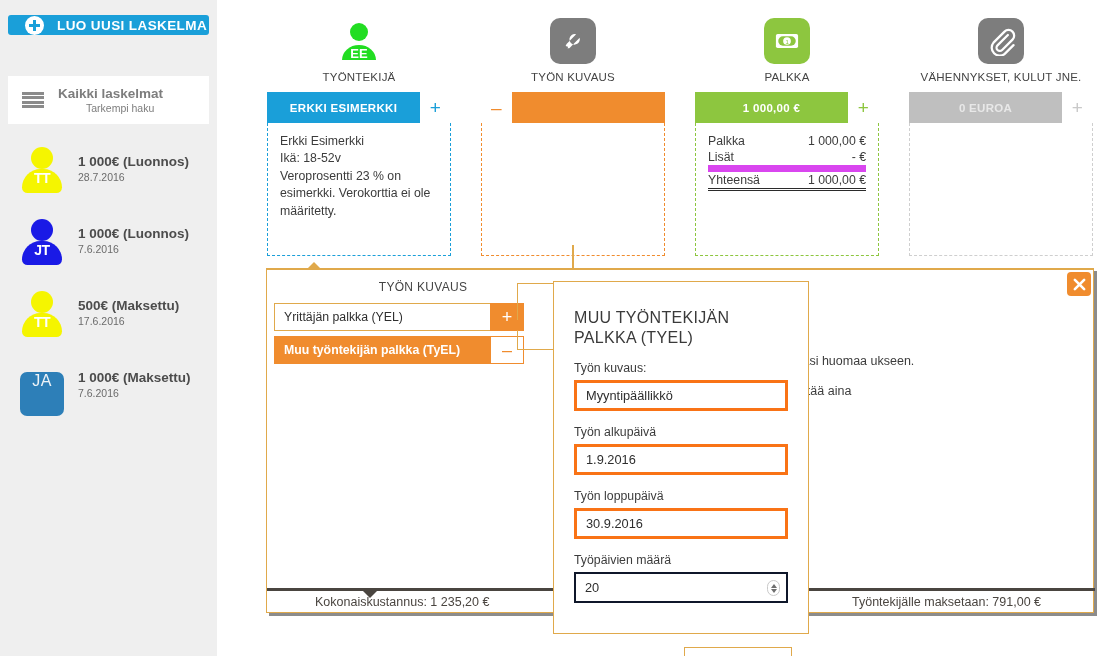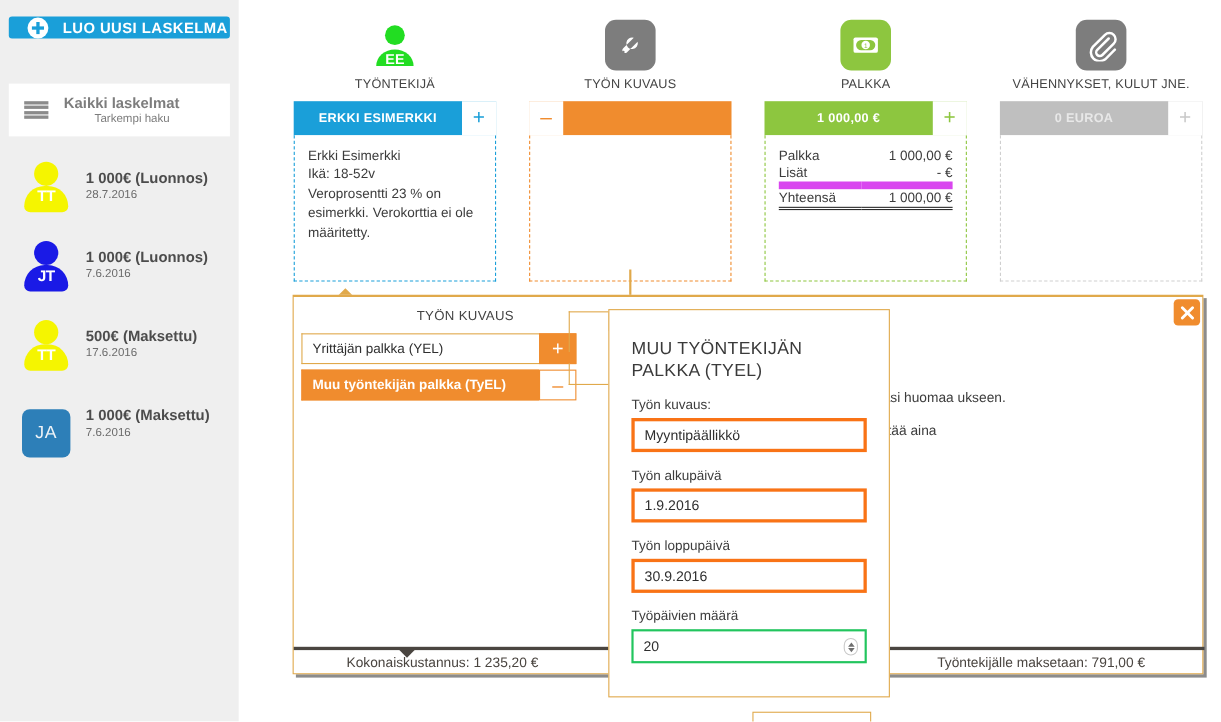--- a/index.html
+++ b/index.html
@@ -55,21 +55,21 @@
     position:absolute; left:8px; width:201px; height:56px;
     display:flex; align-items:center; cursor:pointer;
   }
   .avatar { width:44px; height:44px; flex:none; position:relative; margin-left:12px; }
   .avatar .head { position:absolute; left:11px; top:0px; width:22px; height:22px;
      border-radius:50%; }
   .avatar .body { position:absolute; left:2px; top:22px; width:40px; height:24px;
      border-radius:20px 20px 6px 6px; }
   .avatar .ini { position:absolute; left:0; top:23px; width:44px; text-align:center;
      font-size:14px; font-weight:bold; color:#fff; letter-spacing:-.5px; }
-  .avatar.square { border-radius:7px; display:flex; align-items:center; justify-content:center;margin-top:18px; }
+  .avatar.square { border-radius:7px; display:flex; align-items:flex-start; justify-content:center;margin-top:18px; }
   .avatar.square .ini-sq { font-size:16px; color:#eef3f7; font-weight:normal; letter-spacing:.5px; }
   .calc-item .meta { margin-left:14px; line-height:1.2; }
   .calc-item .amount { font-size:13.5px; color:#4c4c4c; font-weight:bold; }
   .calc-item .date { font-size:10.5px; color:#6b6b6b; margin-top:1px; }
 
   
   .col { position:absolute; top:0; width:184px; }
   .col-icon {
     width:46px; height:46px; border-radius:10px; margin:18px auto 0 auto;
     display:flex; align-items:center; justify-content:center;
@@ -155,21 +155,21 @@
     margin:0 0 13px 0; font-size:16px; font-weight:normal; color:#3a3a3a;
     letter-spacing:.3px; line-height:1.25;
   }
   .flabel { font-size:12.3px; color:#3c3c3c; margin-bottom:5px; }
   .fwrap { margin-bottom:14px; }
   .finput {
     width:100%; height:31px; border:3px solid #f97316; background:#fff;
     font-family:"Liberation Sans", sans-serif; font-size:12.8px; color:#2e2e2e;
     padding:0 9px; outline:none;
   }
-  .finput.thick { border:2px solid #22c55e; }
+  .finput.thick { border:2px solid #0f172a; }
   .spin-wrap { position:relative; }
   .spinner {
     position:absolute; right:8px; top:8px; width:13px; height:16px;
     border:1px solid #c9c9c9; border-radius:7px; background:#fff;
     display:flex; flex-direction:column; align-items:center; justify-content:center;
     cursor:pointer;
   }
   .spinner .up, .spinner .dn { width:0; height:0; border-left:3px solid transparent;
      border-right:3px solid transparent; }
   .spinner .up { border-bottom:4px solid #6e6e6e; margin-bottom:1px; }

